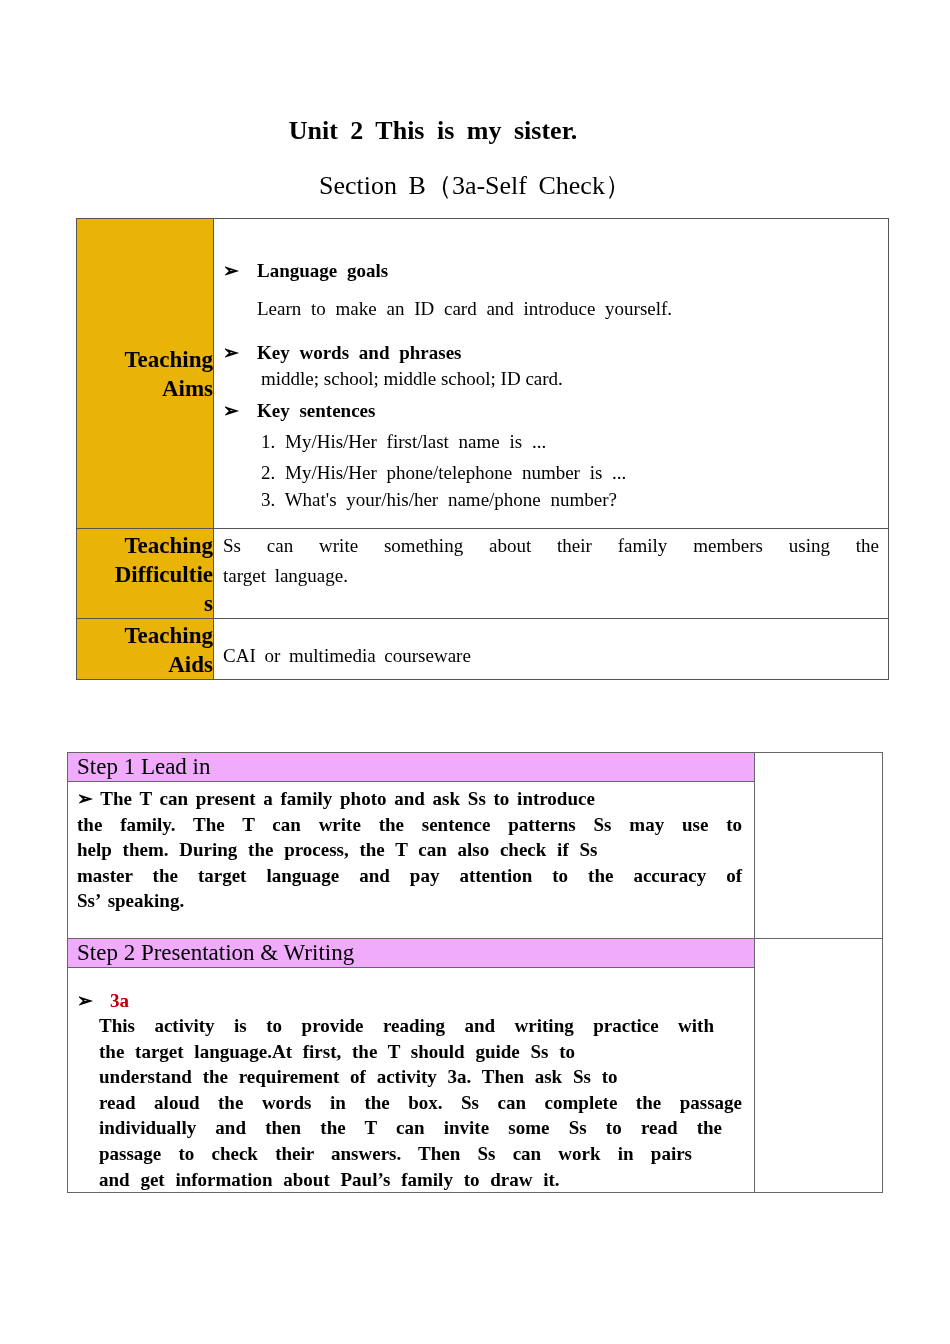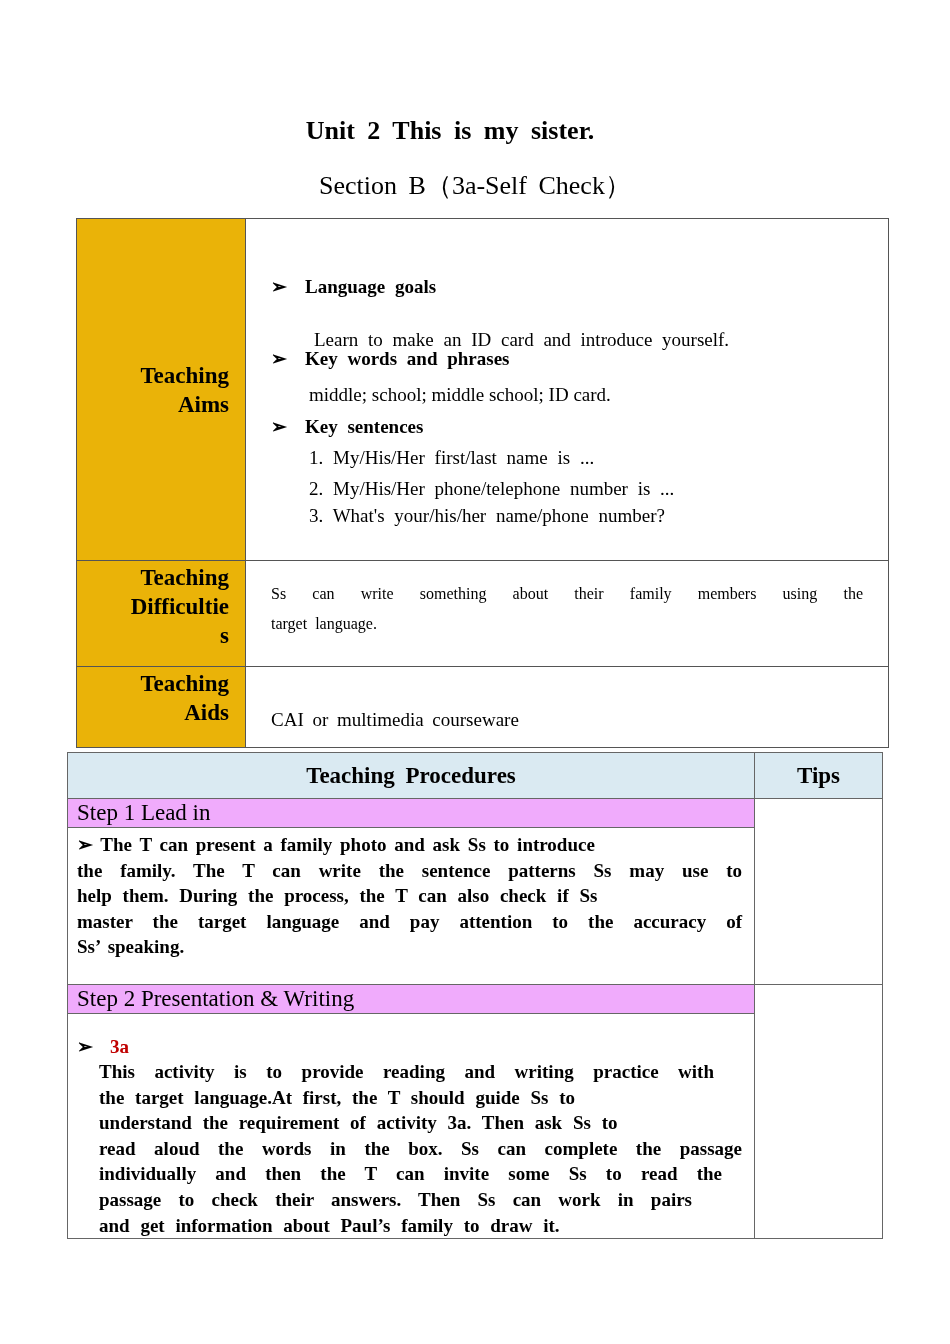--- a/index.html
+++ b/index.html
@@ -1,32 +1,32 @@
 <!DOCTYPE html>
 <html><head>
   <meta charset="utf-8">
   <style>
     html, body { margin: 0; padding: 0; background: #ffffff; }
     body { width: 950px; height: 1344px; position: relative; font-family: "Liberation Serif", serif; color: #000; overflow: hidden; }
-    .title { position: absolute; left: 0; width: 866px; top: 116px; text-align: center; font-weight: bold; font-size: 26px; word-spacing: 6px; padding-left: 17px; }
+    .title { position: absolute; left: 0; width: 866px; top: 116px; text-align: center; font-weight: bold; font-size: 26px; word-spacing: 6px; }
     .subtitle { position: absolute; left: 0; width: 950px; top: 168px; text-align: center; font-size: 26px; word-spacing: 5px; }
 
     
     .aims { position: absolute; left: 76px; top: 218px; width: 813px; border-collapse: collapse; table-layout: fixed; }
-    .aims td { border: 1.5px solid #555; vertical-align: top; padding: 16px; }
+    .aims td { border: 1.5px solid #555; vertical-align: top; padding: 0; }
     .aims td.label { width: 136px; background: #eab308; text-align: right; vertical-align: middle; font-weight: bold; font-size: 23px; line-height: 29px; }
     .aims td.content { font-size: 19px; }
     .row-aims { height: 309px; }
     .row-diff { height: 89px; }
     .row-aids { height: 59px; }
     .aims-inner { position: relative; height: 309px; }
     .bullet-line { position: absolute; left: 9px; font-weight: bold; font-size: 19px; word-spacing: 5px; }
     .bullet-line .arrow { display: inline-block; width: 34px; font-size: 19px; }
     .plain-line { position: absolute; font-size: 19px; word-spacing: 5px; }
-    .diff-text { padding: 2px 9px 0 9px; font-size: 16px; line-height: 30px; text-align: justify; text-align-last: left; word-spacing: 4px; }
+    .diff-text { padding: 2px 9px 0 9px; font-size: 19px; line-height: 30px; text-align: justify; text-align-last: left; word-spacing: 4px; }
     .aids-text { padding: 26px 9px 0 9px; font-size: 19px; word-spacing: 4px; }
     .diff-label { vertical-align: top !important; padding-top: 2px !important; }
     .aids-label { vertical-align: top !important; padding-top: 2px !important; }
 
     
     .proc { position: absolute; left: 67px; top: 752px; width: 816px; border-collapse: collapse; table-layout: fixed; }
     .proc td { border: 1.5px solid #666; padding: 0; vertical-align: top; }
     .proc .hdr { background: #daeaf2; height: 45px; text-align: center; vertical-align: middle; font-weight: bold; font-size: 23px; word-spacing: 5px; }
     .proc .tips-col { width: 127px; }
     .step-title { background: #f0abfc; height: 28px; font-weight: normal; font-size: 23px; line-height: 28px; padding-left: 9px; border-bottom: 1.5px solid #666; }
@@ -50,23 +50,23 @@
       <tr class="row-aims">
     <td class="label">
       <div>Teaching</div>
       <div>Aims</div>
     </td>
     <td class="content">
       <div class="aims-inner">
         <div class="bullet-line" style="top:40px;">
           <span class="arrow">➢</span><span>Language goals</span>
         </div>
-        <div class="plain-line" style="left:43px; top:94px;margin-left:9px;">Learn to make an ID card and introduce yourself.</div>
+        <div class="plain-line" style="left:43px; top:79px;">Learn to make an ID card and introduce yourself.</div>
 
-        <div class="bullet-line" style="top:112px;">
+        <div class="bullet-line" style="top:122px;">
           <span class="arrow">➢</span><span>Key words and phrases</span>
         </div>
         <div class="plain-line" style="left:47px; top:149px; word-spacing:0;">middle; school; middle school; ID card.</div>
 
         <div class="bullet-line" style="top:180px;">
           <span class="arrow">➢</span><span>Key sentences</span>
         </div>
         <div class="plain-line" style="left:47px; top:212px;">1. My/His/Her first/last name is ...</div>
         <div class="plain-line" style="left:47px; top:243px;">2. My/His/Her phone/telephone number is ...</div>
         <div class="plain-line" style="left:47px; top:270px;">3. What's your/his/her name/phone number?</div>
@@ -93,24 +93,20 @@
     </td>
     <td class="content">
       <div class="aids-text">CAI or multimedia courseware</div>
     </td>
   </tr>
 </tbody>
   </table>
 
 <table class="proc">
   <tbody>
-      <tr>
-    <td class="hdr">Teaching Procedures</td>
-    <td class="hdr tips-col">Tips</td>
-  </tr>
   <tr>
     <td class="step1-cell">
       <div class="step-title">Step 1 Lead in</div>
       <div class="step-body">
         <span class="jline" style="text-align-last:left;">➢  The T can present a family photo and ask Ss to introduce</span>
         <span class="jline">the family. The T can write the sentence patterns Ss may use to</span>
         <span class="line" style="word-spacing:6px;">help them. During the process, the T can also check if Ss</span>
         <span class="jline">master the target language and pay attention to the accuracy of</span>
         <span class="line">Ss’ speaking.</span>
       </div>

